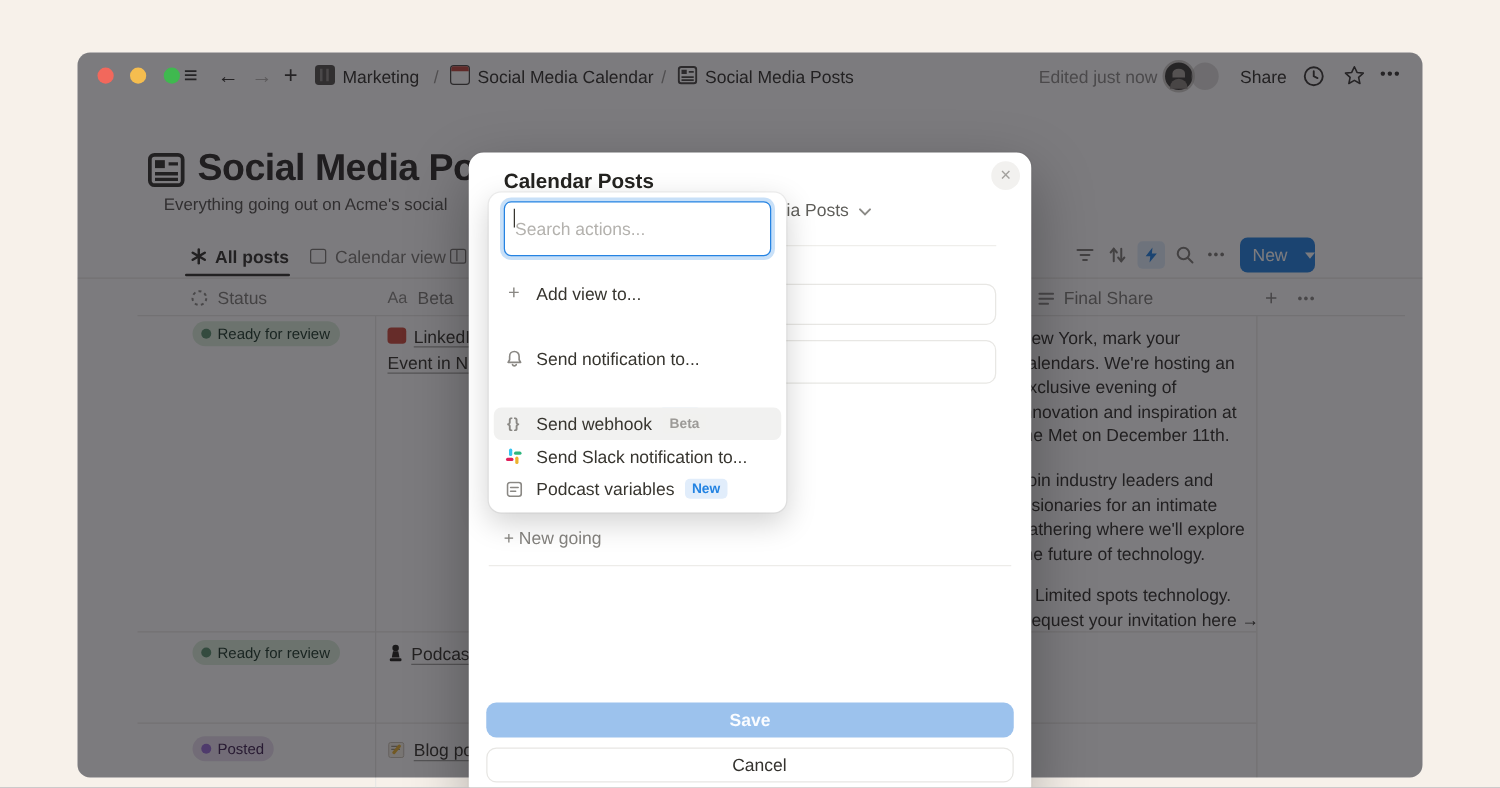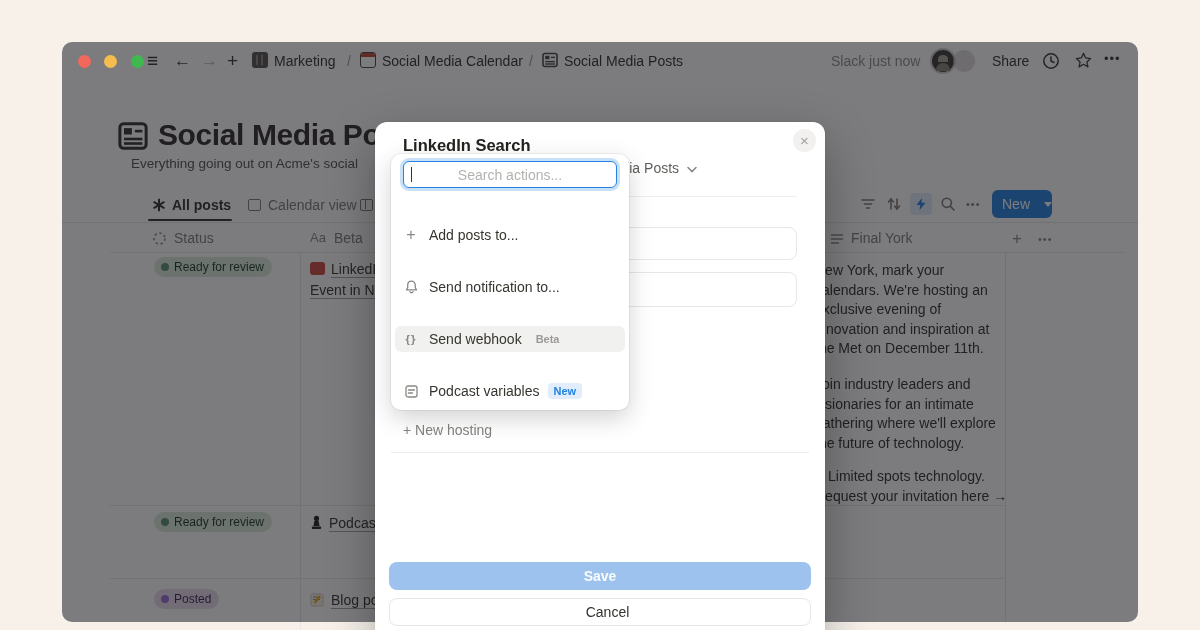--- a/index.html
+++ b/index.html
@@ -27,23 +27,23 @@
   .vline { background:#E9E8E5; width:1px; }
   .fc-line { font-size:14px; line-height:19.5px; white-space:nowrap; color:#32312D; }
   .name-line { font-size:14px; line-height:21px; white-space:nowrap; }
   .uline { border-bottom:1px solid rgba(55,53,47,0.45); }
 
   
   .modal { left:375px; top:122px; width:450px; height:520px; background:#fff; border-radius:12px;
            box-shadow:0 18px 50px rgba(0,0,0,0.30), 0 0 0 1px rgba(0,0,0,0.03); z-index:10; }
   .panel { left:16px; top:32px; width:238px; height:256px; background:#fff; border-radius:10px;
            box-shadow:0 0 0 1px rgba(0,0,0,0.05), 0 8px 24px rgba(0,0,0,0.18); z-index:3; }
-  .srch { width:214px; height:27px; border:1.5px solid #2583E2; border-radius:6px; outline:none;
+  .srch { width:214px; height:44px; border:1.5px solid #2583E2; border-radius:6px; outline:none;
           box-shadow:0 0 0 3px rgba(35,131,226,0.25); font-size:14px; padding:0 8px; color:#4d7c0f;
-          font-family:"Liberation Sans",sans-serif;text-align:center; }
+          font-family:"Liberation Sans",sans-serif; }
   .srch::placeholder { color:#B4B2AE; }
   .mi { position:absolute; left:4px; width:230px; height:26px; border-radius:6px; display:flex; align-items:center; padding:0 8px; }
   .mi-hl { background:#F1F1F0; }
   .mi-ic { width:16px; height:16px; display:flex; align-items:center; justify-content:center; margin-right:10px; color:#8A8884; }
   .mi-lb { font-size:14px; color:#37352F; }
   .badge { font-size:11px; font-weight:600; border-radius:4px; padding:2px 6px; margin-left:8px; }
   .b-new { color:#2383E2; background:#E1EDFB; }
   .b-beta { color:#9C9A97; background:#F1F1EF; }
   .ghost-card { border:1px solid #E8E7E4; border-radius:8px; background:#fff; z-index:2; }
   .btn { left:14px; width:422px; height:28px; border-radius:8px; display:flex; align-items:center; justify-content:center; font-size:14px; }
@@ -75,21 +75,21 @@
     <div class="ab crumb-sep" style="left:529px; top:53px;">/</div>
     <svg class="ab" style="left:542px; top:52px;" width="16" height="16" viewBox="0 0 16 16">
       <rect x="1" y="1.5" width="14" height="13" rx="2" fill="none" stroke="#4A4845" stroke-width="1.6"></rect>
       <rect x="3.2" y="3.8" width="4.2" height="3.4" fill="#4A4845"></rect>
       <line x1="9" y1="5.4" x2="13" y2="5.4" stroke="#4A4845" stroke-width="1.4"></line>
       <line x1="3.2" y1="9.6" x2="13" y2="9.6" stroke="#4A4845" stroke-width="1.4"></line>
       <line x1="3.2" y1="12" x2="13" y2="12" stroke="#4A4845" stroke-width="1.4"></line>
     </svg>
     <div class="ab crumb" style="left:564px; top:53px;">Social Media Posts</div>
 
-    <div class="ab gray-txt" style="left:831px; top:53px;">Slack just now</div>
+    <div class="ab gray-txt" style="left:831px; top:53px;">Edited just now</div>
     <div class="ab" style="left:930px; top:48px; width:26px; height:26px; border-radius:50%; background:#3D3B38; border:2px solid #CFCDC9;">
       <div style="position:absolute; left:6px; top:5px; width:10px; height:7px; border-radius:50% 50% 0 0; background:#A7A29B;"></div>
       <div style="position:absolute; left:4px; top:13px; width:14px; height:8px; border-radius:7px 7px 0 0; background:#8A857E;"></div>
     </div>
     <div class="ab" style="left:953px; top:50px; width:22px; height:22px; border-radius:50%; background:#B9B6B1; opacity:0.45;"></div>
     <div class="ab crumb" style="left:992px; top:53px;">Share</div>
     <svg class="ab" width="18" height="18" viewBox="0 0 18 18" style="left:1042px; top:52px;">
       <circle cx="9" cy="9" r="7.2" fill="none" stroke="#3A3835" stroke-width="1.5"></circle>
       <polyline points="9,5 9,9 12,10.5" fill="none" stroke="#3A3835" stroke-width="1.5" stroke-linecap="round"></polyline>
     </svg>
@@ -161,21 +161,21 @@
     <div class="ab" style="left:174px; top:230px; font-size:14px; color:#7F7E7A;">Status</div>
     <div class="ab" style="left:310px; top:230px; font-size:13px; color:#8B8A86;">Aa</div>
     <div class="ab" style="left:334px; top:230px; font-size:14px; color:#7F7E7A;">Beta</div>
     <svg class="ab" width="14" height="14" viewBox="0 0 14 14" style="left:830px; top:232px;">
       <g stroke="#8B8A86" stroke-width="1.5" stroke-linecap="round">
         <line x1="1.5" y1="3" x2="12.5" y2="3"></line>
           <line x1="1.5" y1="7" x2="12.5" y2="7"></line>
           <line x1="1.5" y1="11" x2="8.5" y2="11"></line>
       </g>
     </svg>
-    <div class="ab" style="left:851px; top:230px; font-size:14px; color:#7F7E7A;">Final York</div>
+    <div class="ab" style="left:851px; top:230px; font-size:14px; color:#7F7E7A;">Final Share</div>
     <div class="ab" style="left:1012px; top:229px; font-size:17px; color:#8B8A86;">+</div>
     <div class="ab" style="left:1038px; top:233px; font-size:11px; letter-spacing:1px; color:#8B8A86;">•••</div>
     <div class="ab hline" style="left:110px; top:252px; width:1014px;"></div>
     <div class="ab vline" style="left:300px; top:252px; height:378px;"></div>
     <div class="ab vline" style="left:1005px; top:252px; height:370px;"></div>
     <div class="ab hline" style="left:110px; top:505px; width:895px;"></div>
     <div class="ab hline" style="left:110px; top:578px; width:895px;"></div>
 
     <div class="ab pill" style="left:154px; top:257px; background:#DBEDDB; color:#1C3829;">
       <span class="dot8" style="background:#5B9271;"></span>
@@ -235,42 +235,42 @@
   <div class="ab dim"></div>
 
   <div class="ab" style="left:78px; top:54px; z-index:6;">
     <span class="dot" style="background:#F2685C;"></span>
     <span class="dot" style="background:#F5BD4F; margin-left:9px;"></span>
     <span class="dot" style="background:#3FB94F; margin-left:9px;"></span>
   </div>
 
   <div class="ab modal">
 
-    <div class="ab nowrap" style="left:28px; top:14px; font-size:16.5px; font-weight:bold; color:#242320;">LinkedIn Search</div>
+    <div class="ab nowrap" style="left:28px; top:14px; font-size:16.5px; font-weight:bold; color:#242320;">Calendar Posts</div>
     <div class="ab" style="left:418px; top:7px; width:23px; height:23px; border-radius:50%; background:#F2F1EF; display:flex; align-items:center; justify-content:center; font-size:15px; color:#A3A19E;">×</div>
 
     <div class="ab nowrap" style="left:185px; top:38px; font-size:14px; color:#5F5E5A; z-index:2;">
       <span>Social Media Posts</span>
       <svg width="10" height="7" viewBox="0 0 10 7" style="margin-left:4px;">
         <polyline points="1,1.5 5,5.5 9,1.5" fill="none" stroke="#8B8A86" stroke-width="1.6" stroke-linecap="round"></polyline>
       </svg>
     </div>
     <div class="ab" style="left:28px; top:74px; width:394px; height:1px; background:#EFEEEB; z-index:2;"></div>
     <div class="ab ghost-card" style="left:60px; top:105px; width:362px; height:33px;"></div>
     <div class="ab ghost-card" style="left:60px; top:150px; width:362px; height:35px;"></div>
 
     <div class="ab panel">
       <div class="ab" style="left:12px; top:7px;">
         <input class="srch" value="" placeholder="Search actions..." style="">
         <div class="ab" style="left:8px; top:6px; width:1px; height:15px; background:#37352F;"></div>
       </div>
 
       <div class="mi" style="top:68px;">
         <span class="mi-ic" style="font-size:16px;">+</span>
-        <span class="mi-lb">Add posts to...</span>
+        <span class="mi-lb">Add view to...</span>
       </div>
       <div class="mi" style="top:120px;">
         <span class="mi-ic">
           <svg width="13" height="14" viewBox="0 0 13 14">
               <path d="M6.5 1.2c-2.3 0-3.8 1.7-3.8 4v2.6L1.5 9.9h10L10.3 7.8V5.2c0-2.3-1.5-4-3.8-4z" fill="none" stroke="#8A8884" stroke-width="1.3" stroke-linejoin="round"></path>
               <path d="M5 11.7a1.6 1.6 0 003 0" fill="none" stroke="#8A8884" stroke-width="1.3" stroke-linecap="round"></path>
             </svg>
         </span>
         <span class="mi-lb">Send notification to...</span>
       </div>
@@ -285,33 +285,44 @@
           </svg>
         </span>
         <span class="mi-lb">Send mail to...</span>
         <span class="badge b-new">New</span>
       </div>
       <div class="mi mi-hl" style="top:172px;">
         <span class="mi-ic" style="font-size:11.5px; font-weight:bold; letter-spacing:1px;">{}</span>
         <span class="mi-lb">Send webhook</span>
         <span class="badge b-beta">Beta</span>
       </div>
+      <div class="mi" style="top:198px;">
+        <span class="mi-ic">
+          <svg width="14" height="14" viewBox="0 0 14 14">
+            <rect x="3.2" y="0.8" width="2.6" height="6" rx="1.3" fill="#36C5F0"></rect>
+            <rect x="7.2" y="3.2" width="6" height="2.6" rx="1.3" fill="#2EB67D"></rect>
+            <rect x="8.2" y="7.2" width="2.6" height="6" rx="1.3" fill="#ECB22E"></rect>
+            <rect x="0.8" y="8.2" width="6" height="2.6" rx="1.3" fill="#E01E5A"></rect>
+          </svg>
+        </span>
+        <span class="mi-lb">Send Slack notification to...</span>
+      </div>
       <div class="mi" style="top:224px;">
         <span class="mi-ic">
           <svg width="13" height="13" viewBox="0 0 13 13">
               <rect x="1" y="1" width="11" height="11" rx="2" fill="none" stroke="#8A8884" stroke-width="1.3"></rect>
               <line x1="3.5" y1="5" x2="9.5" y2="5" stroke="#8A8884" stroke-width="1.3" stroke-linecap="round"></line>
               <line x1="3.5" y1="8" x2="7.5" y2="8" stroke="#8A8884" stroke-width="1.3" stroke-linecap="round"></line>
             </svg>
         </span>
         <span class="mi-lb">Podcast variables</span>
         <span class="badge b-new">New</span>
       </div>
     </div>
 
-    <div class="ab nowrap" style="left:28px; top:300px; font-size:14px; color:#85837F;">+ New hosting</div>
+    <div class="ab nowrap" style="left:28px; top:300px; font-size:14px; color:#85837F;">+ New going</div>
     <div class="ab" style="left:16px; top:330px; width:418px; height:1px; background:#EDECE9;"></div>
 
     <div class="ab btn" style="top:440px; background:#9CC2ED; color:#FAFCFF; font-weight:600;">Save</div>
     <div class="ab btn" style="top:476px; background:#fff; border:1px solid #E7E6E3; color:#34322E; font-weight:500;padding-left:15px;">Cancel</div>
   </div>
 
 </div>
 
 </body></html>

